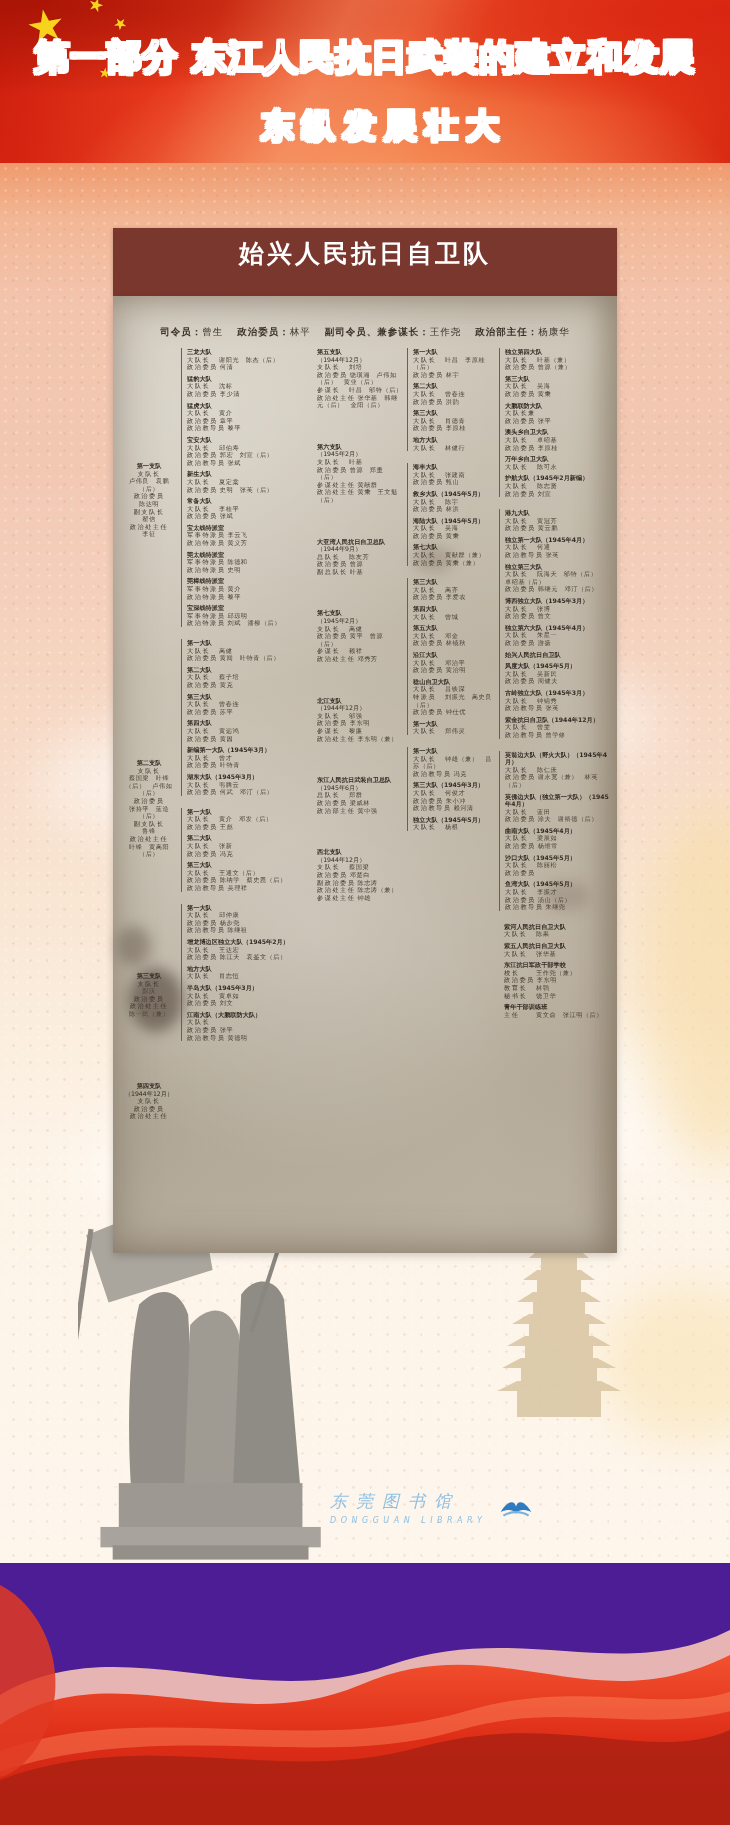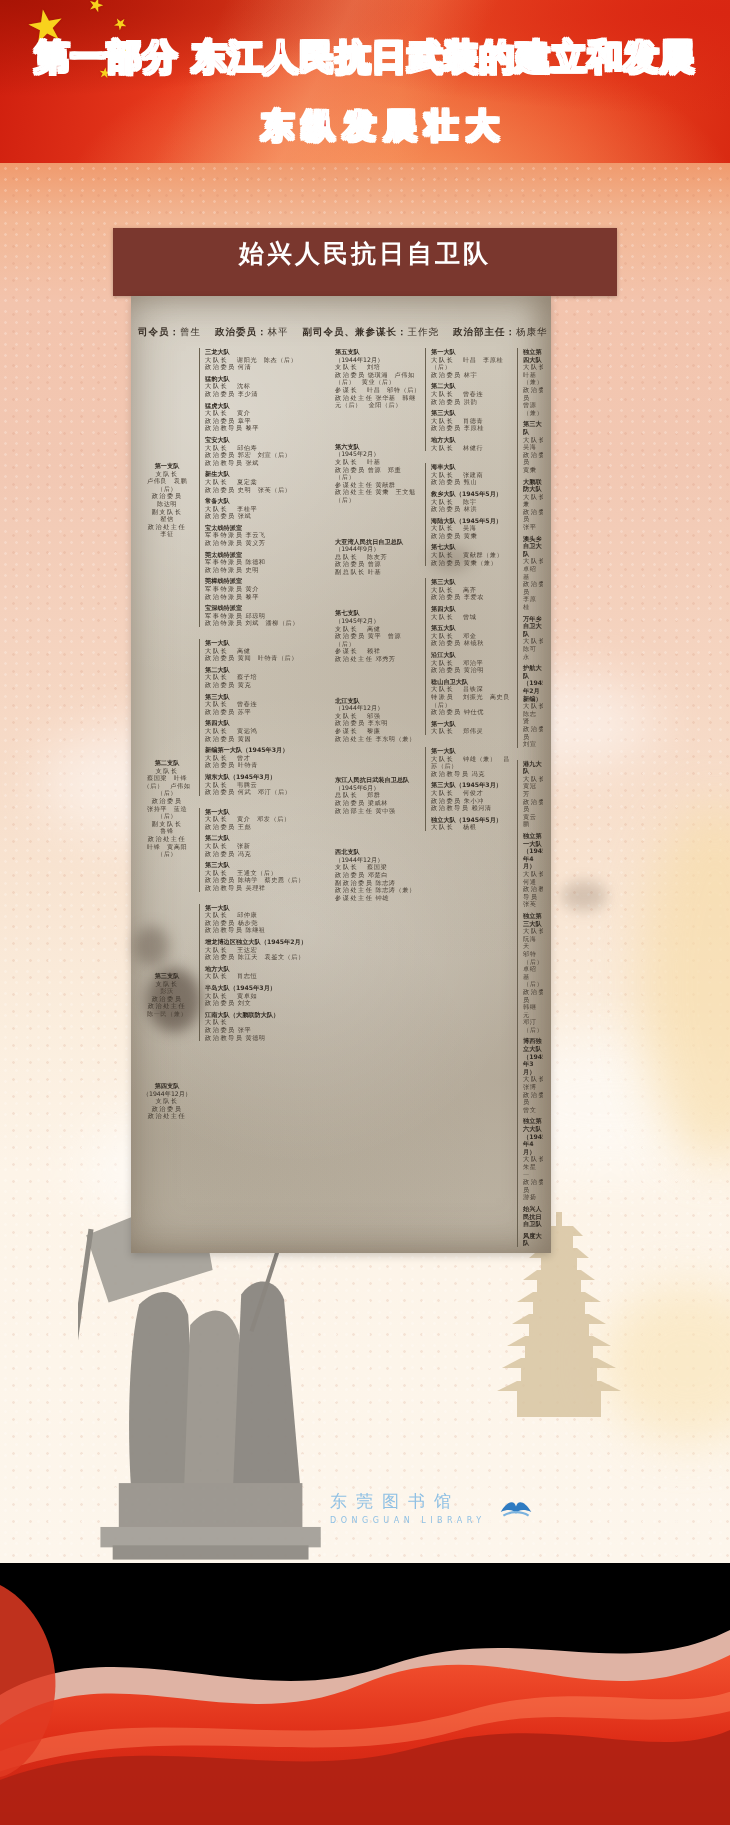--- a/index.html
+++ b/index.html
@@ -1,17 +1,17 @@
 <!DOCTYPE html>
 <html><head>
 <meta charset="utf-8">
 <style>
   html,body{margin:0;padding:0;}
   body{width:730px;height:1825px;font-family:"DejaVu Sans","Liberation Sans",sans-serif;background:#fdf4e8;}
-  .page{position:relative;width:730px;height:1825px;overflow:hidden;background:#000000;}
+  .page{position:relative;width:730px;height:1825px;overflow:hidden;background:#4c1d95;}
 
   
   .banner{position:absolute;left:0;top:0;width:730px;height:163px;overflow:hidden;
     background:
       radial-gradient(ellipse at 0% 0%, #a81405 0%, rgba(168,20,5,0) 42%),
       radial-gradient(ellipse at 100% 8%, #d92612 0%, rgba(217,38,18,0) 48%),
       radial-gradient(ellipse at 55% 130%, #f79a62 0%, rgba(247,154,98,0) 60%),
       linear-gradient(100deg,#cf1e0e 0%,#e73a1d 25%,#ee5e2e 55%,#e8421f 80%,#d92a12 100%);}
   .banner::after{content:"";position:absolute;inset:0;
     background:linear-gradient(115deg, transparent 28%, rgba(255,205,160,.28) 44%, transparent 62%);}
@@ -44,21 +44,21 @@
   .gold1{position:absolute;left:640px;top:640px;width:150px;height:360px;border-radius:50%;
     background:#f7dca8;filter:blur(24px);opacity:.65;}
   .gold2{position:absolute;left:600px;top:1120px;width:180px;height:160px;border-radius:50%;
     background:#f9e3b4;filter:blur(24px);opacity:.6;}
 
   
   .doc-header{position:absolute;left:113px;top:228px;width:504px;height:68px;background:#7a372e;
     box-shadow:0 1px 4px rgba(0,0,0,.25);z-index:3;text-align:center;color:#fff;}
   .doc-title{margin-top:9px;font-size:25px;font-weight:bold;letter-spacing:3px;}
   .doc-subtitle{margin-top:2px;font-size:19px;letter-spacing:1px;}
-  .doc-paper{position:absolute;left:131px;top:296px;width:420px;height:957px;z-index:3;
+  .doc-paper{position:absolute;left:113px;top:296px;width:504px;height:957px;z-index:3;
     background-color:#cbc3b4;
     background-image:
       radial-gradient(circle at 20% 12%, rgba(255,255,255,.28), transparent 30%),
       radial-gradient(circle at 75% 38%, rgba(120,100,80,.16), transparent 45%),
       radial-gradient(circle at 40% 66%, rgba(255,255,255,.2), transparent 35%),
       radial-gradient(circle at 88% 82%, rgba(110,90,70,.2), transparent 40%),
       radial-gradient(circle at 8% 88%, rgba(100,85,65,.22), transparent 35%),
       linear-gradient(#cfc8ba,#c4bcac);
     box-shadow:inset 0 0 46px rgba(92,76,58,.45), inset -14px 0 26px rgba(120,100,78,.35), 0 3px 8px rgba(0,0,0,.18);}
   .stain{position:absolute;border-radius:50%;filter:blur(7px);}
@@ -91,21 +91,21 @@
   .c1 .blk{position:absolute;left:0;width:56px;text-align:center;}
   .c1 .blk:nth-of-type(1){top:114px;}
   .c1 .blk:nth-of-type(2){top:411px;}
   .c1 .blk:nth-of-type(3){top:624px;}
   .c1 .blk:nth-of-type(4){top:734px;}
   .c1 .ro,.c1 .na{display:block;min-width:0;margin:0;}
 
   
   .statue{position:absolute;left:78px;top:1182px;width:255px;height:388px;z-index:2;opacity:.95;}
   .pagoda{position:absolute;left:487px;top:1212px;width:145px;height:205px;z-index:1;opacity:.85;}
-  .logo{position:absolute;left:330px;top:1490px;z-index:4;display:flex;align-items:center;gap:12px;}
+  .logo{position:absolute;left:330px;top:1490px;z-index:4;display:flex;align-items:center;gap:12px;font-style:italic;}
   .logo-cn{font-size:17px;letter-spacing:9px;color:#8fc0e4;white-space:nowrap;}
   .logo-en{font-size:8px;letter-spacing:4.5px;color:#8fc0e4;margin-top:3px;white-space:nowrap;}
   .silk{position:absolute;left:0;top:1525px;width:730px;height:300px;z-index:3;}
 </style>
 </head>
 <body>
 
 <div class="page">
 
   <div class="banner">

